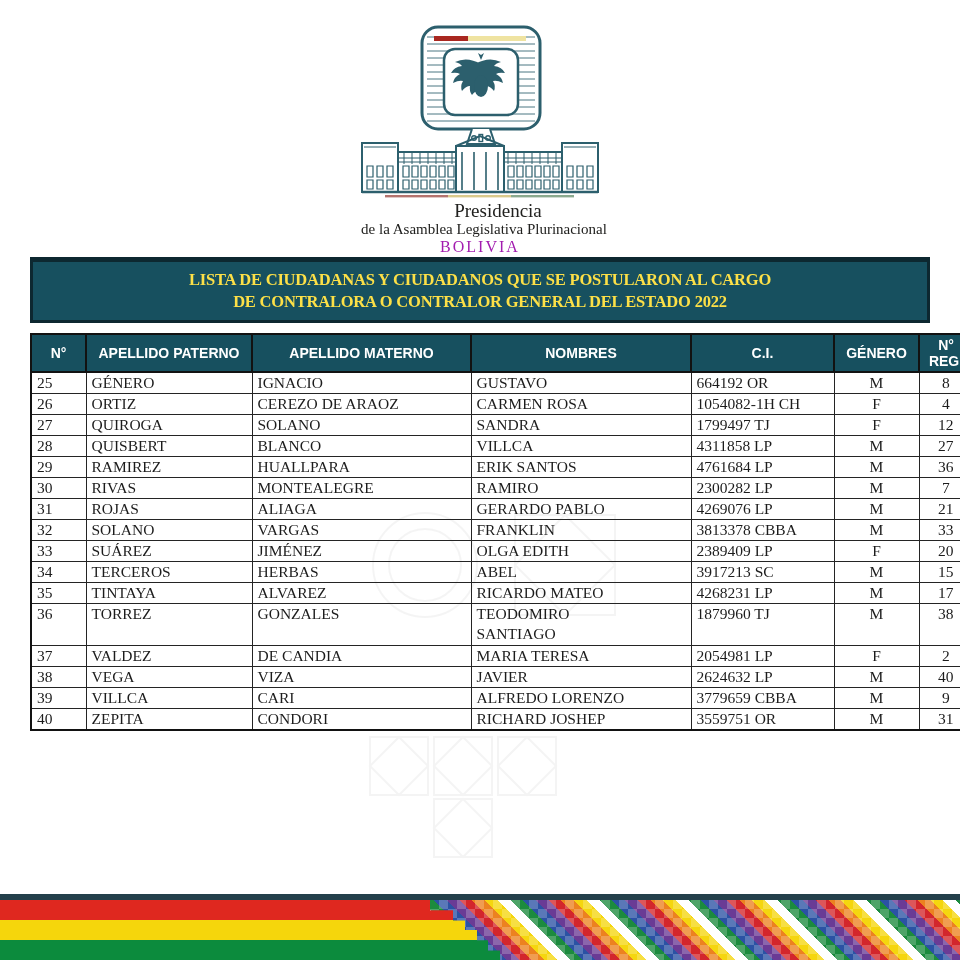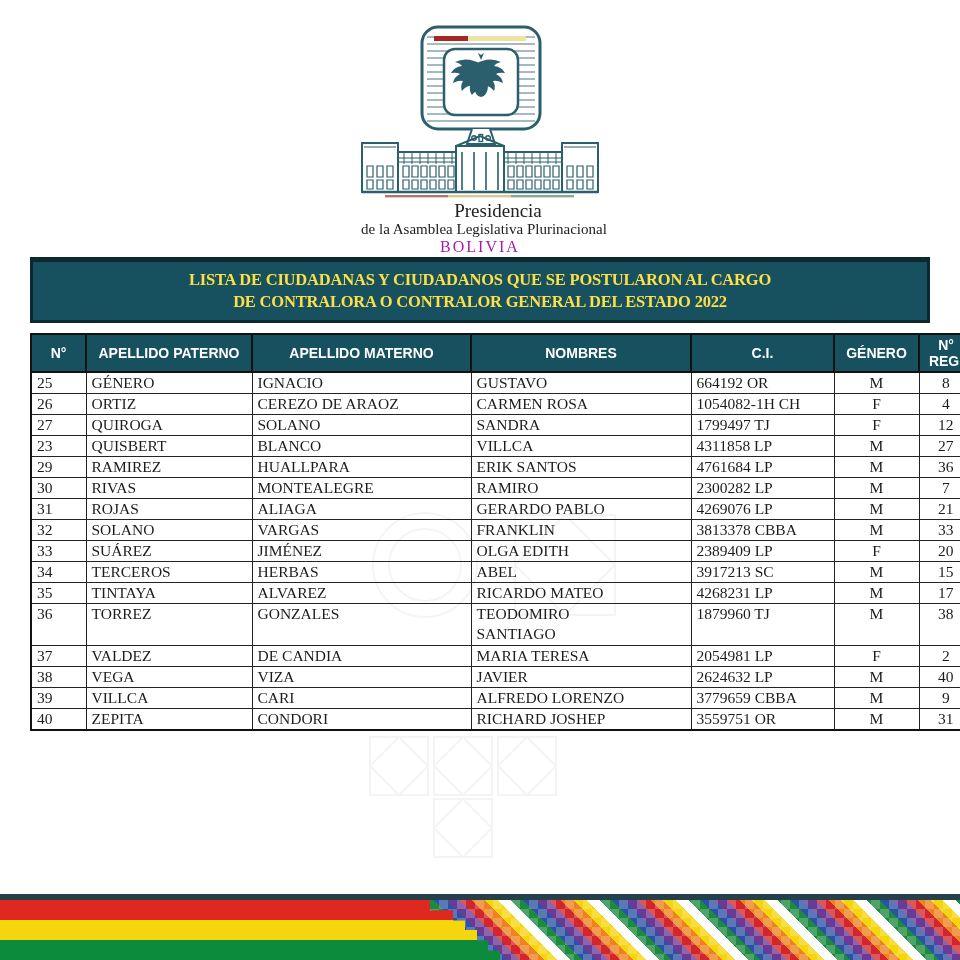--- a/index.html
+++ b/index.html
@@ -179,21 +179,21 @@
         <tr>
           <td class="col-n">27</td>
           <td class="col-paterno">QUIROGA</td>
           <td class="col-materno">SOLANO</td>
           <td class="col-nombres">SANDRA</td>
           <td class="col-ci">1799497 TJ</td>
           <td class="col-genero">F</td>
           <td class="col-reg">12</td>
         </tr>
         <tr>
-          <td class="col-n">23</td>
+          <td class="col-n">28</td>
           <td class="col-paterno">QUISBERT</td>
           <td class="col-materno">BLANCO</td>
           <td class="col-nombres">VILLCA</td>
           <td class="col-ci">4311858 LP</td>
           <td class="col-genero">M</td>
           <td class="col-reg">27</td>
         </tr>
         <tr>
           <td class="col-n">29</td>
           <td class="col-paterno">RAMIREZ</td>

